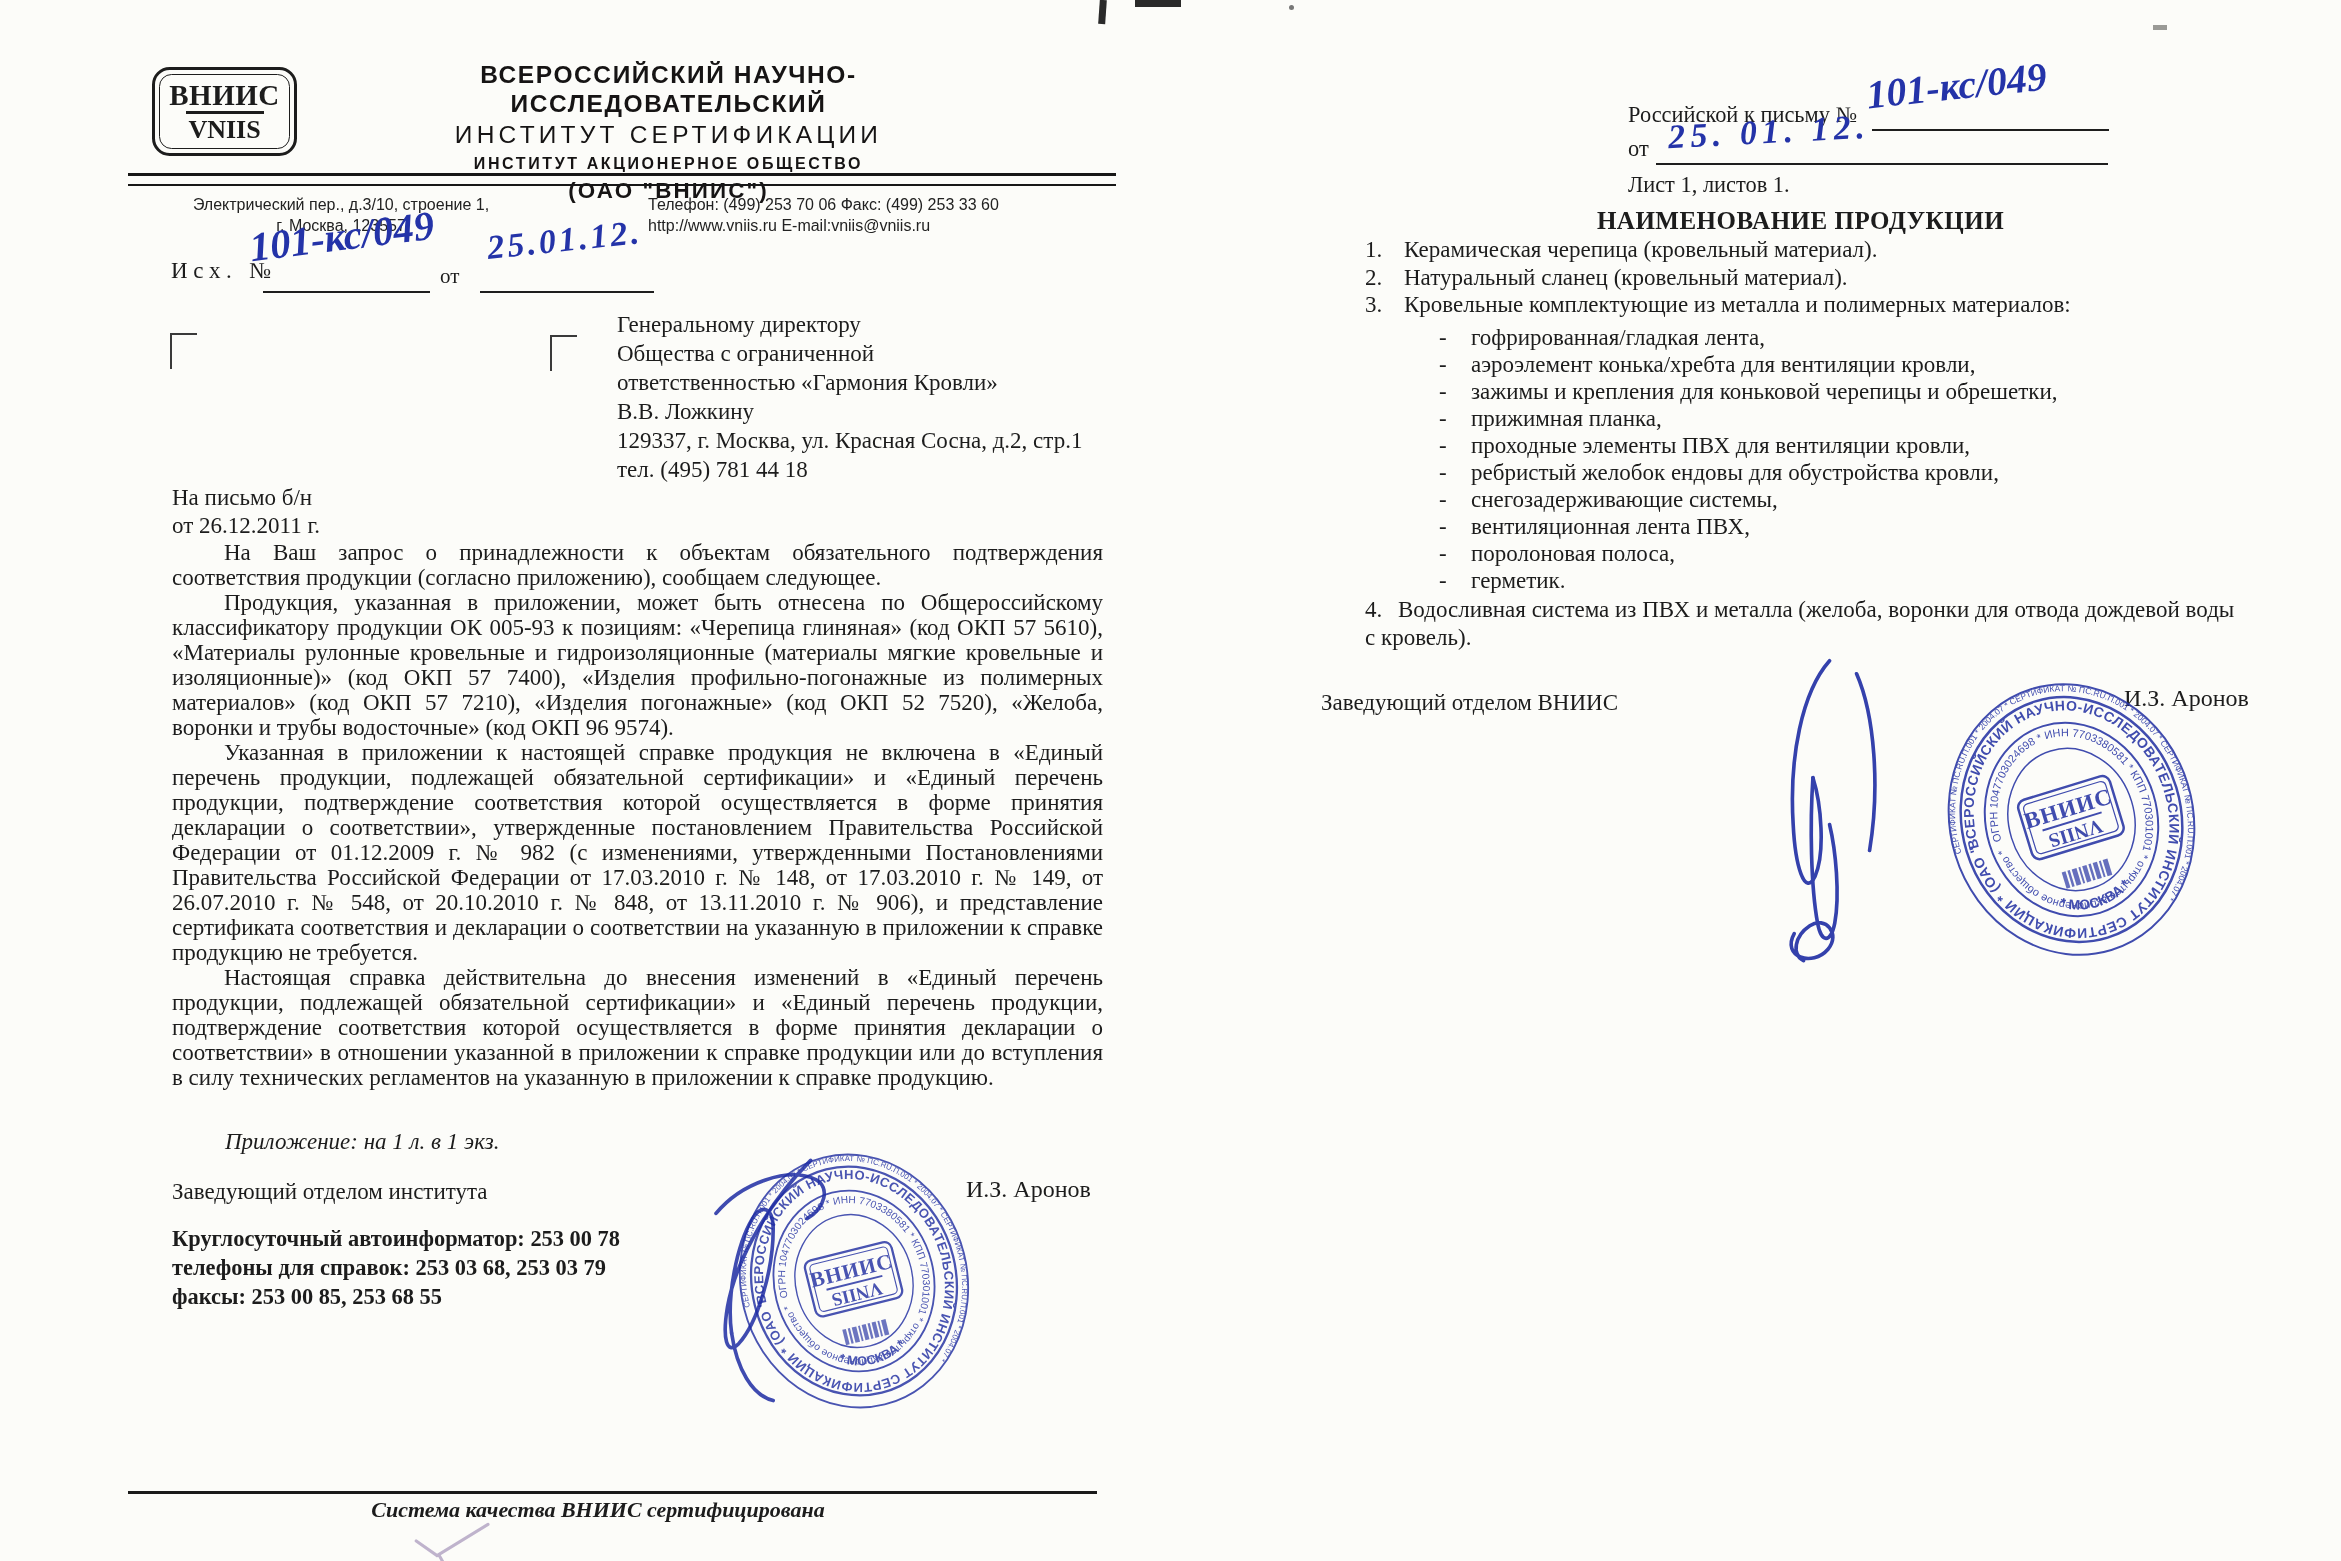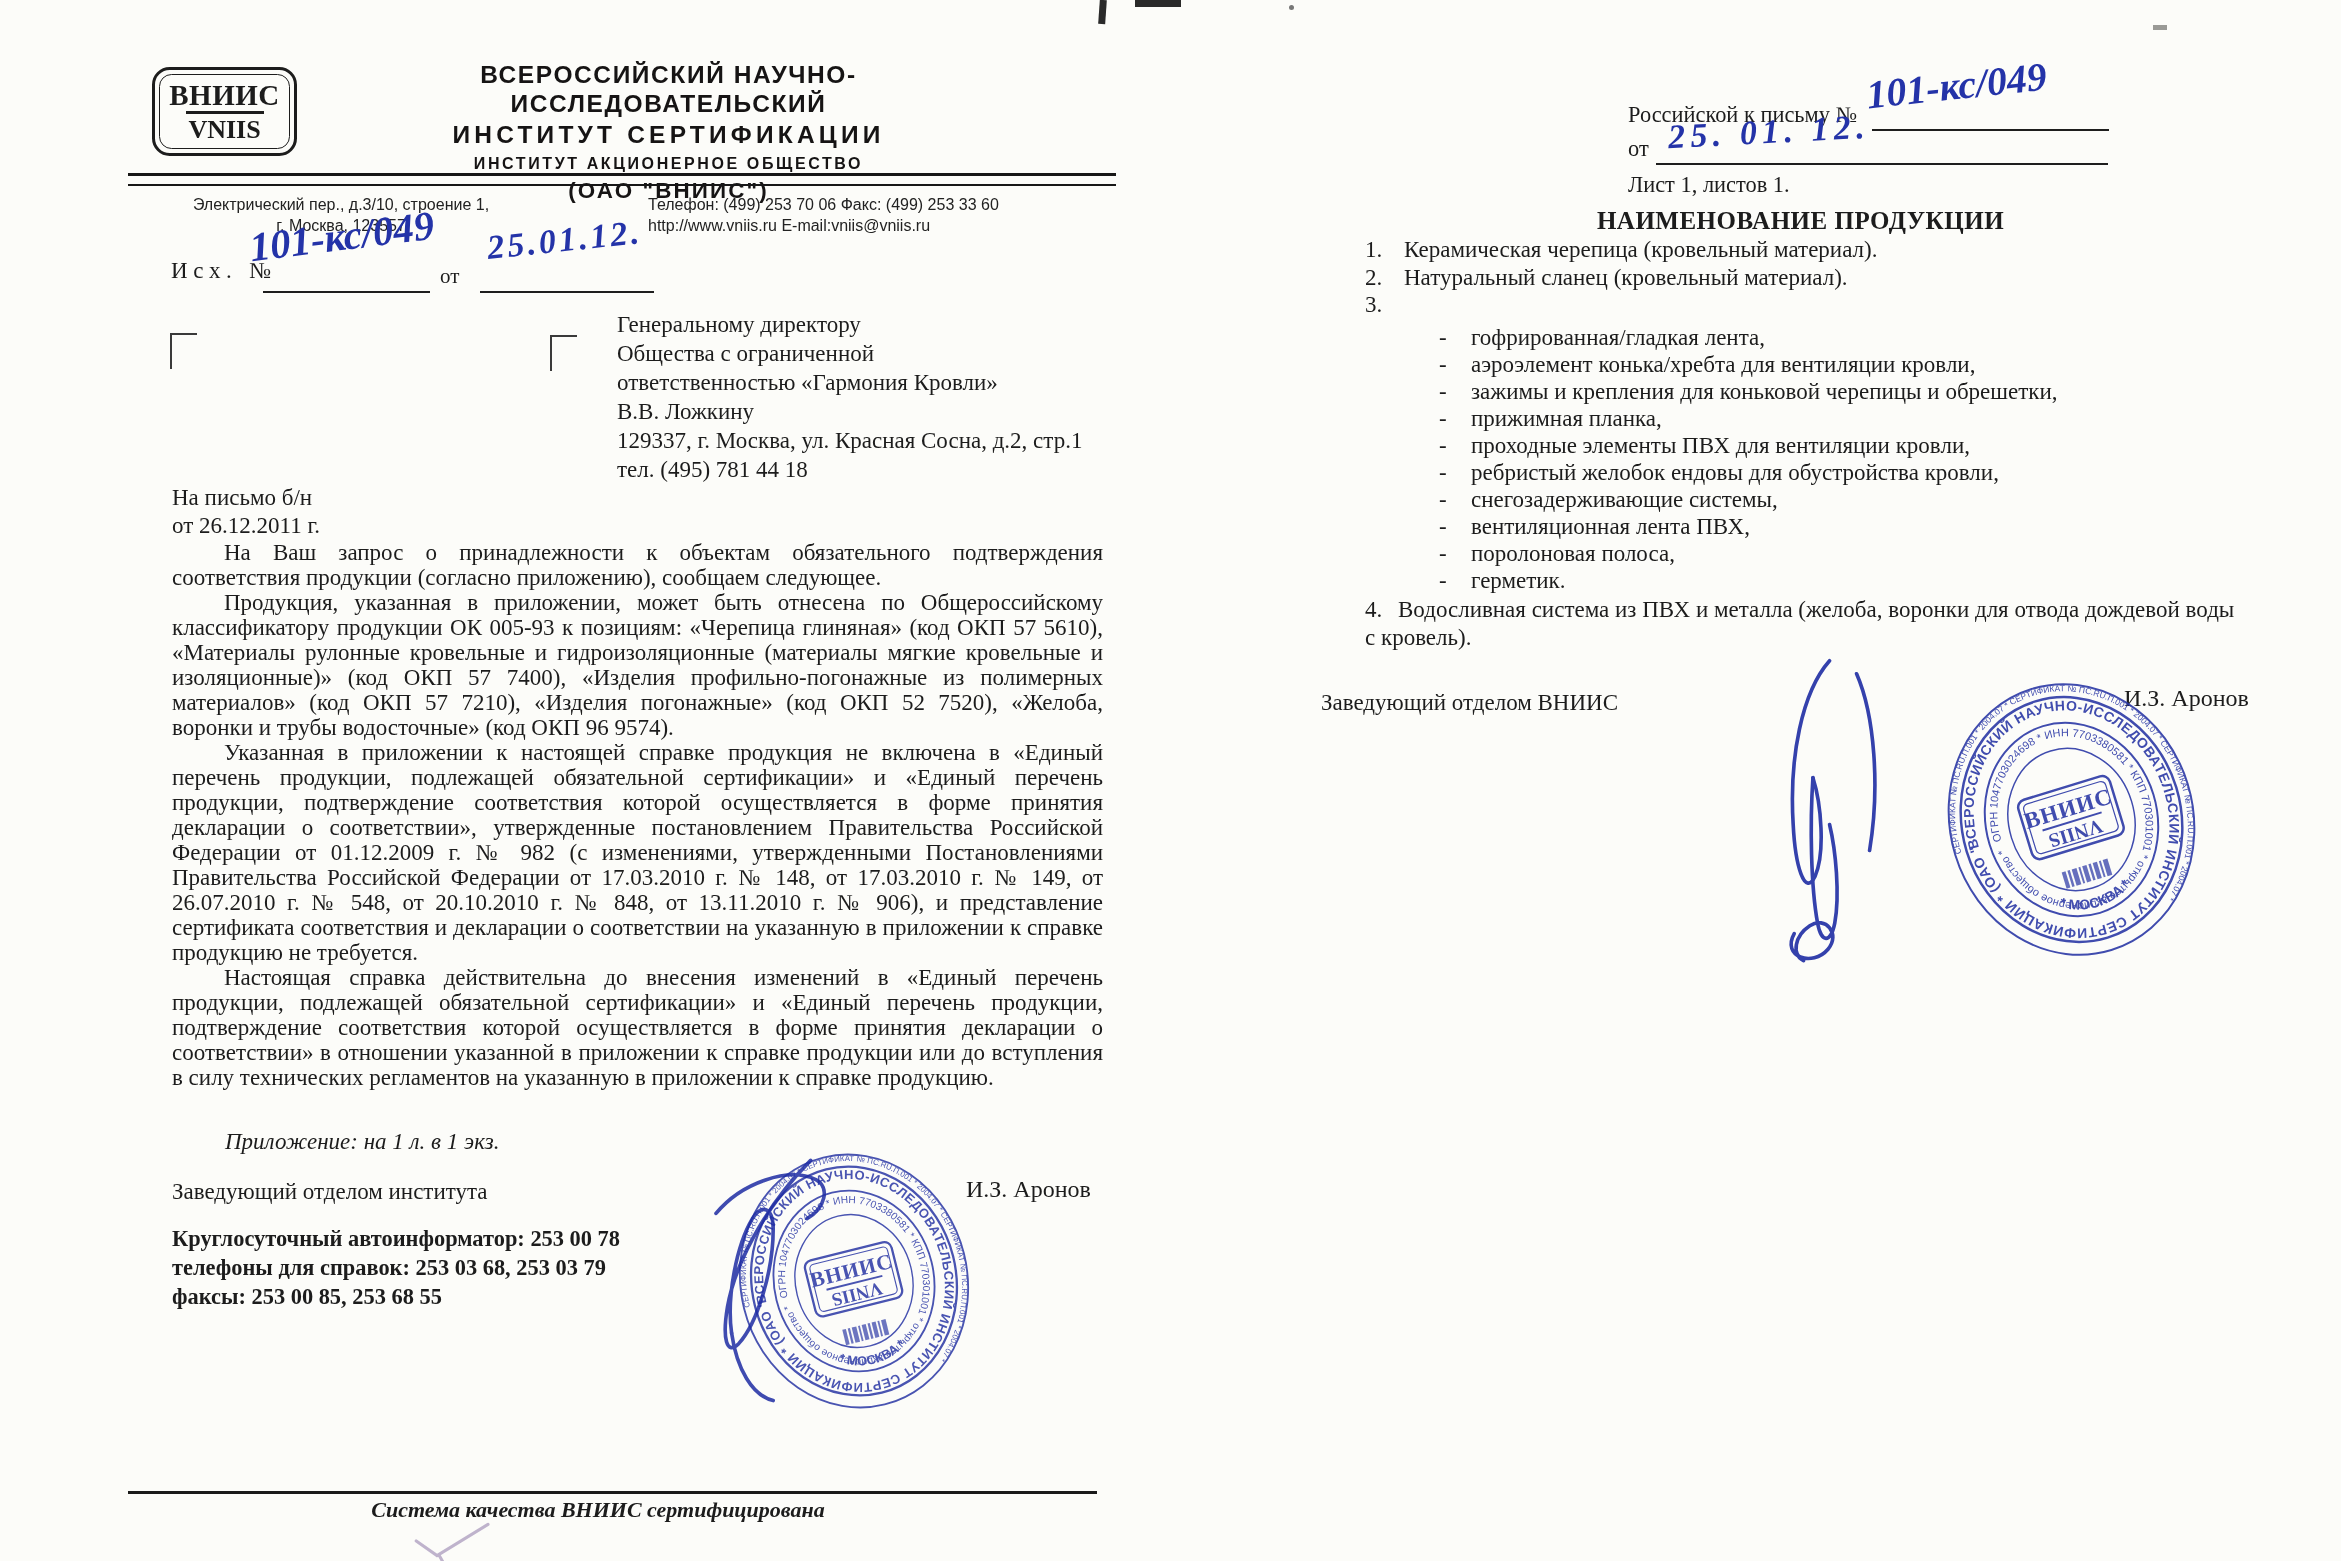--- a/index.html
+++ b/index.html
@@ -20,21 +20,21 @@
   
   #logo{left:152px;top:67px;width:139px;height:83px;border:3.6px solid #1d1d1d;border-radius:17.7px;}
   #logo .inner{position:absolute;inset:3.6px;border:1.6px solid #1d1d1d;border-radius:12.5px;
     display:flex;flex-direction:column;align-items:center;justify-content:center;}
   #logo .ru{font-size:29px;font-weight:bold;letter-spacing:0.5px;line-height:30px;}
   #logo .rule{width:78px;height:2.6px;background:#1d1d1d;margin:1.6px 0 2.1px 0;}
   #logo .en{font-size:26px;font-weight:bold;line-height:27px;}
 
   #head-block{left:359px;top:60px;width:619px;text-align:center;color:#161414;}
   #head-block .h1{font-size:24.5px;font-weight:bold;letter-spacing:1.6px;line-height:29px;}
-  #head-block .h2{font-size:24.5px;font-weight:bold;letter-spacing:4.2px;line-height:29px;margin-top:2.1px;}
+  #head-block .h2{font-size:24.5px;font-weight:normal;letter-spacing:4.2px;line-height:29px;margin-top:2.1px;}
   #head-block .h3{font-size:16px;font-weight:bold;letter-spacing:2.6px;margin-top:6.2px;}
   #head-block .h4{font-size:22.4px;font-weight:bold;letter-spacing:2.1px;margin-top:5.2px;}
 
   .rule-a{left:128px;top:173px;width:988px;height:3.1px;background:#171717;}
   .rule-b{left:128px;top:184px;width:988px;height:2.1px;background:#171717;}
 
   #addr{left:125px;top:194px;width:432px;text-align:center;font-size:16px;line-height:21.3px;color:#222;}
   #contact{left:648px;top:194px;width:479px;font-size:16px;line-height:21.3px;color:#222;}
 
   #iskh-label{left:171px;top:258px;font-size:23px;letter-spacing:5.7px;}
@@ -248,20 +248,21 @@
       <div class="item-row">
         <span class="num">1.</span>
         <span>Керамическая черепица (кровельный материал).</span>
       </div>
       <div class="item-row">
         <span class="num">2.</span>
         <span>Натуральный сланец (кровельный материал).</span>
       </div>
       <div class="item-row">
         <span class="num">3.</span>
+        <span>Кровельные комплектующие из металла и полимерных материалов:</span>
       </div>
 
       <div id="apx-sublist">
         <div class="sub-row">
             <span class="dash">-</span>
             <span>гофрированная/гладкая лента,</span>
           </div>
         <div class="sub-row">
             <span class="dash">-</span>
             <span>аэроэлемент конька/хребта для вентиляции кровли,</span>

